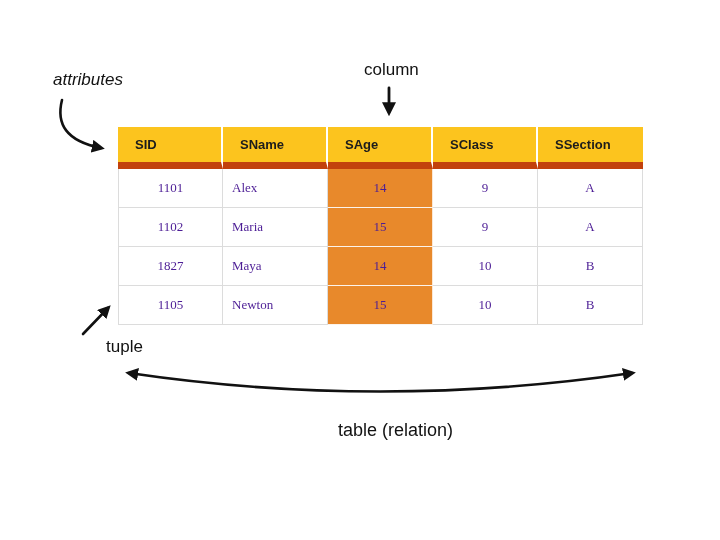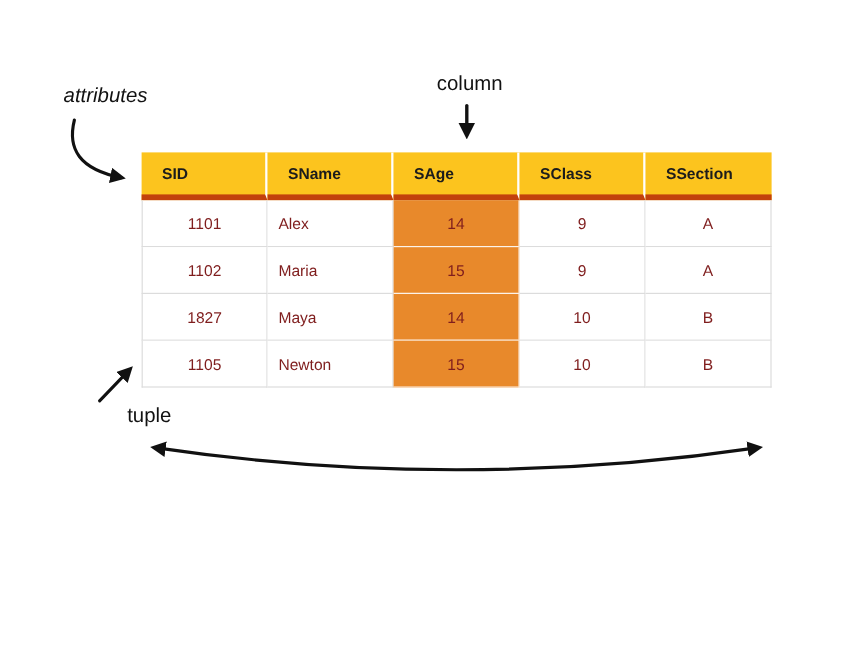--- a/index.html
+++ b/index.html
@@ -11,45 +11,46 @@
   .label-attributes{left:53px;top:70px;font-size:17px;font-style:italic;}
   .label-column{left:364px;top:60px;font-size:17px;}
   .label-tuple{left:58px;top:337px;font-size:17px;margin-left:48px;}
   .label-table{left:338px;top:420px;font-size:18px;}
   .arrows{position:absolute;left:0;top:0;width:720px;height:540px;pointer-events:none;}
 
   .tbl-wrap{position:absolute;left:118px;top:127px;width:525px;}
   table.tbl{border-collapse:separate;border-spacing:0;table-layout:fixed;width:525px;}
   table.tbl th{
     background:var(--hdr-bg);height:35px;font-size:13px;font-weight:bold;text-align:left;
-    padding:0 0 0 17px;border-right:2px solid #fff;border-bottom:5px solid #c2410c;
+    padding:0 0 0 17px;border-right:2px solid #fff;border-bottom:7px solid #c2410c;
     color:#1c1c1c;overflow:hidden;
   }
   table.tbl th:last-child{border-right:none;}
   table.tbl td{
     background:#fff;height:38px;font-size:13px;text-align:center;padding:0;
     border-right:1px solid var(--grid);border-bottom:1px solid var(--grid);
-    color:#7f1d1d;overflow:hidden;
+    color:#4c1d95;overflow:hidden;font-family:Liberation Serif, serif;
   }
   table.tbl td:first-child{border-left:1px solid var(--grid);}
   table.tbl td.name-col{text-align:left;padding-left:9px;}
   table.tbl td.hl{
     background:var(--hl-bg);
     border-right-color:rgba(255,255,255,.8);
     border-bottom-color:rgba(255,255,255,.9);
   }
 </style>
 </head>
 <body>
 
 <div class="canvas">
 
   <div class="label label-attributes">attributes</div>
   <div class="label label-column">column</div>
   <div class="label label-tuple">tuple</div>
+  <div class="label label-table">table (relation)</div>
 
   <svg class="arrows" viewBox="0 0 720 540" xmlns="http://www.w3.org/2000/svg">
     <defs>
       <marker id="ah" markerUnits="strokeWidth" markerWidth="5" markerHeight="5" viewBox="0 0 10 10" refX="7" refY="5" orient="auto-start-reverse">
         <path d="M0,0 L10,5 L0,10 z" fill="#111"></path>
       </marker>
     </defs>
     <path d="M62,100 C56,124 66,141 101,148" fill="none" stroke="#111" stroke-width="2.6" stroke-linecap="round" marker-end="url(#ah)"></path>
     <path d="M389,88 L389,112" fill="none" stroke="#111" stroke-width="2.8" stroke-linecap="round" marker-end="url(#ah)"></path>
     <path d="M83,334 L108,308" fill="none" stroke="#111" stroke-width="2.6" stroke-linecap="round" marker-end="url(#ah)"></path>

